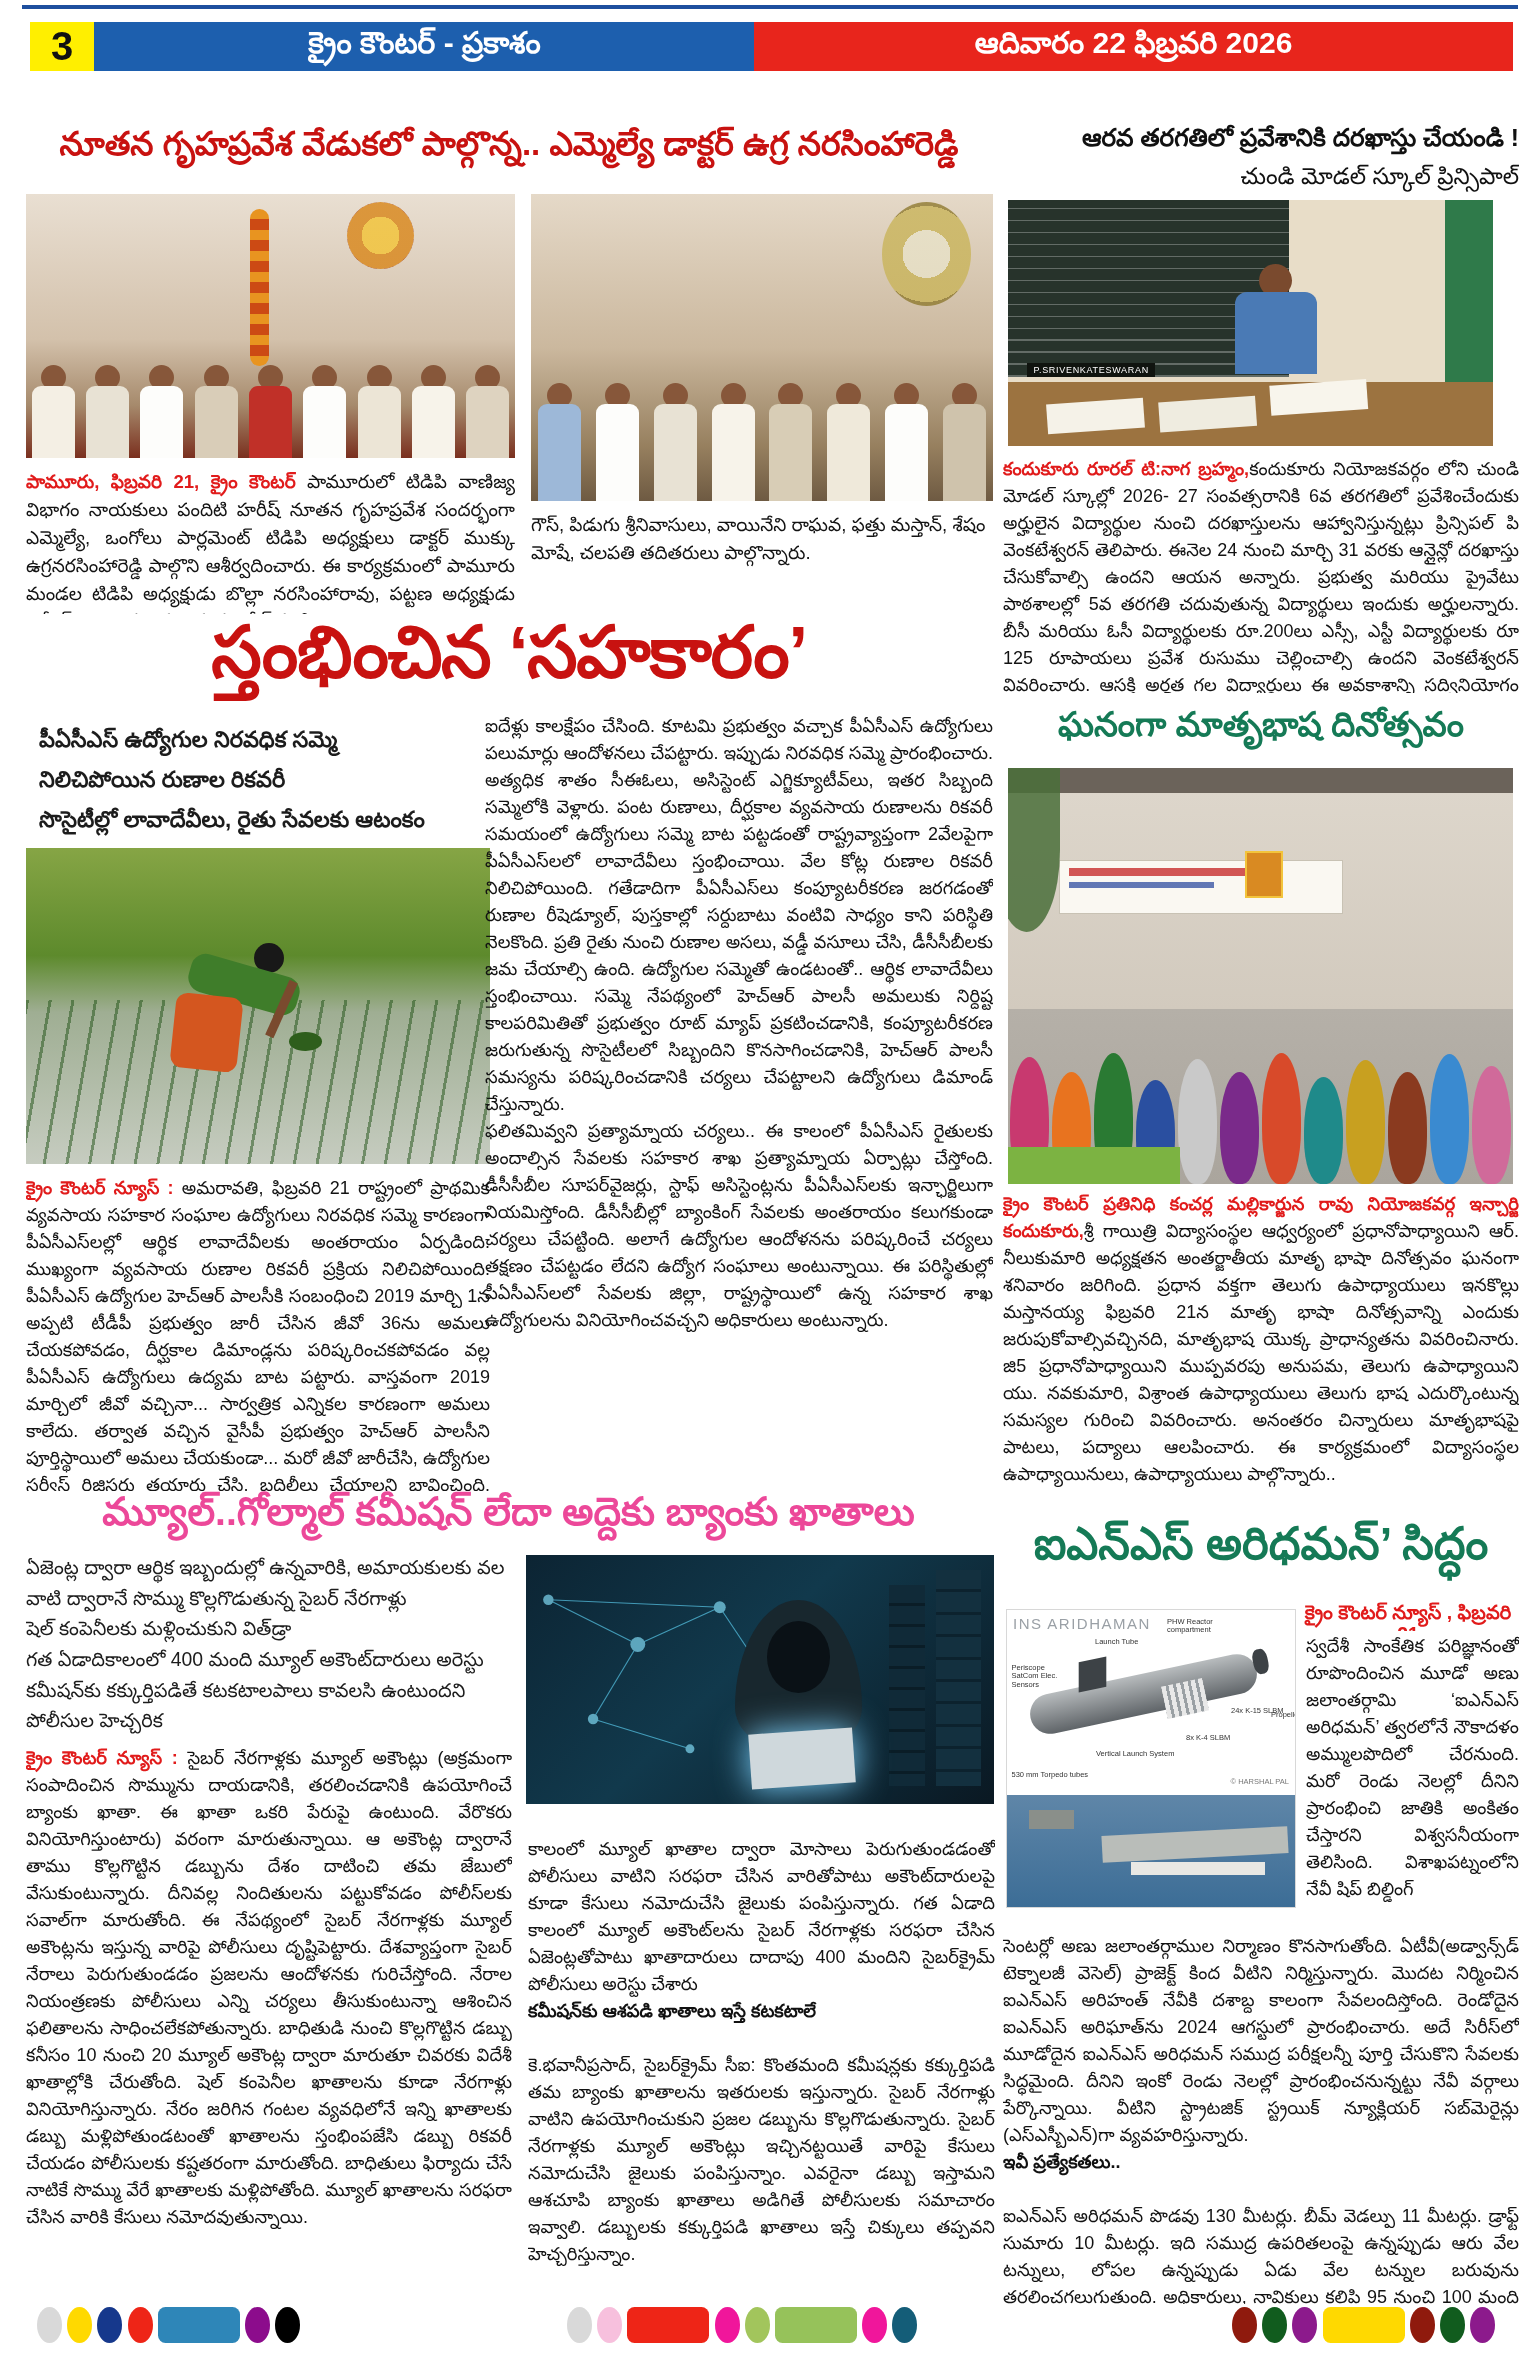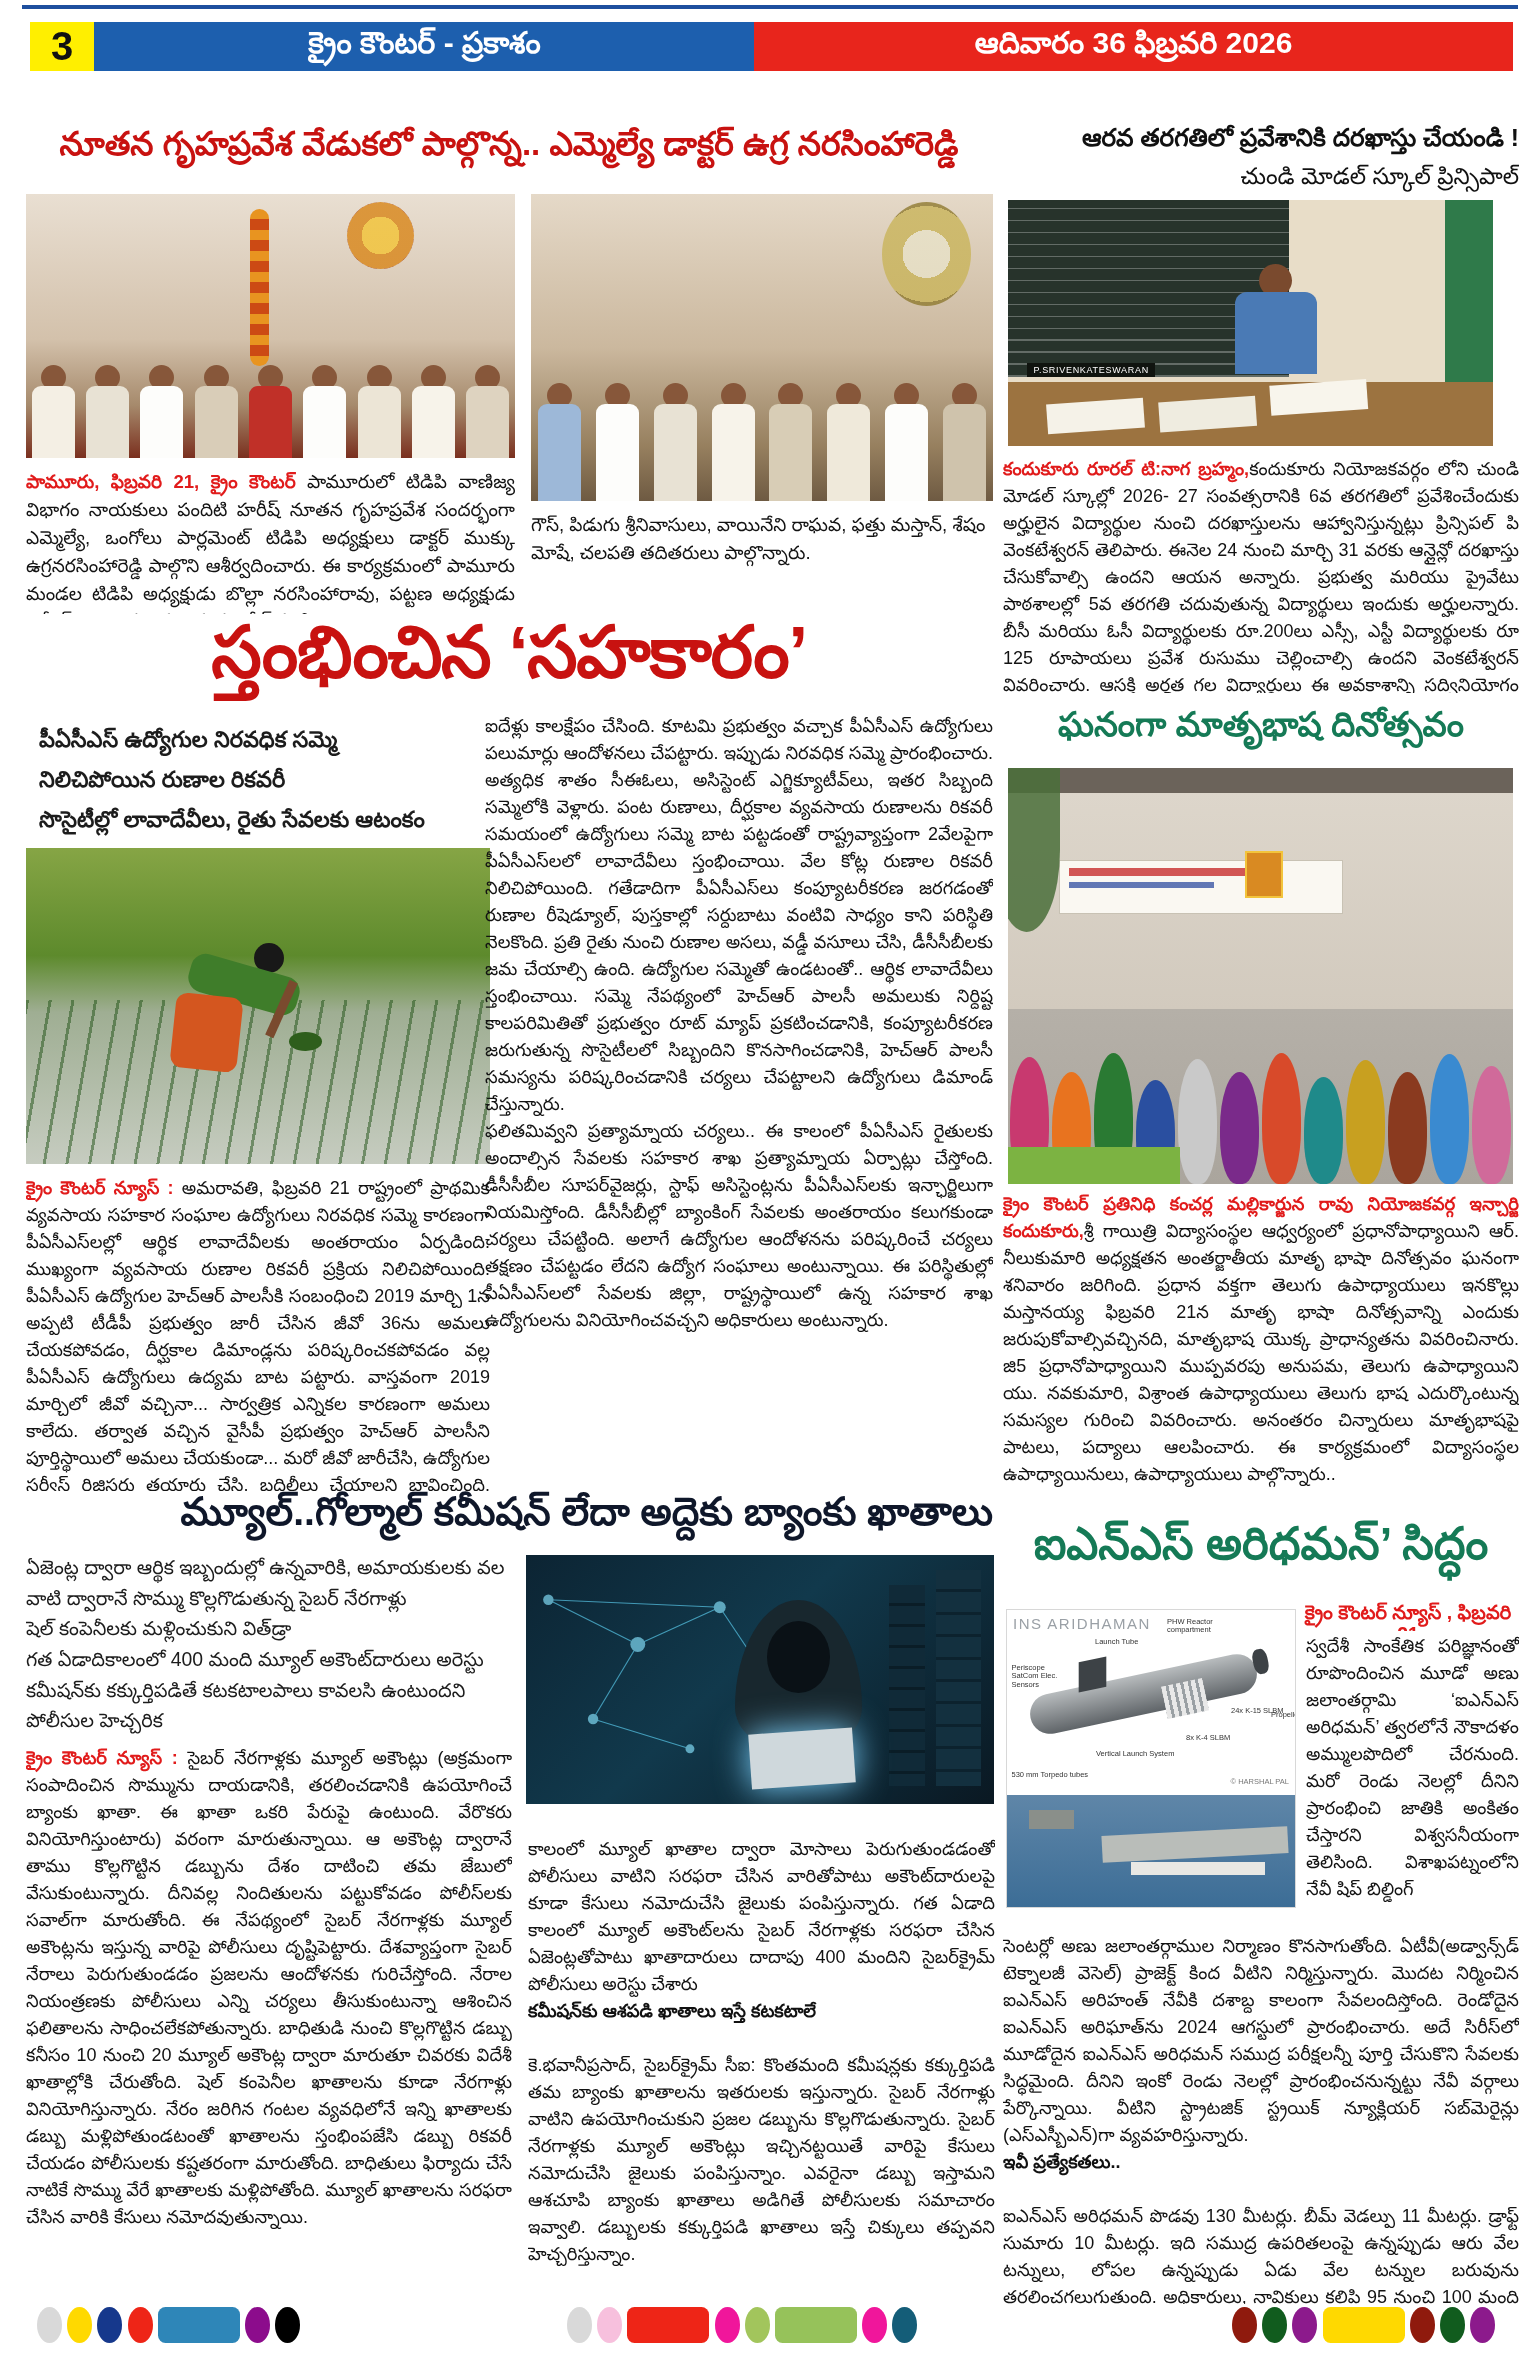--- a/index.html
+++ b/index.html
@@ -2,21 +2,21 @@
 <html style="font-size:12px"><head>
 <meta charset="utf-8">
 <style>
   html,body{margin:0;padding:0;background:#e9e9e9;font-family:"Liberation Sans",sans-serif;}
   .page{position:relative;width:1541px;height:2377px;background:#ffffff;margin:0 auto;overflow:hidden;}
   .rule{position:absolute;background:#1d4f9e;}
   .band{position:absolute;display:flex;align-items:center;justify-content:center;color:#fff;font-weight:bold;font-size:30px;}
   .pagenum{position:absolute;display:flex;align-items:center;justify-content:center;color:#111;font-weight:bold;font-size:40px;}
   .headline{position:absolute;font-weight:bold;text-align:center;line-height:1.15;overflow:hidden;}
   .red-h{color:#c81210;}
-  .orange-h{color:#0f172a;text-align:right;}
+  .orange-h{color:#ec4899;}
   .green-h{color:#157a56;}
   .black-h{color:#111;text-align:right;}
   .subhead-list{position:absolute;color:#1c1c1c;overflow:hidden;}
   .body-text{position:absolute;font-size:18.6px;line-height:1.5;text-align:justify;color:#121212;overflow:hidden;white-space:pre-line;}
   .dateline{color:#e11b1b;font-weight:bold;}
   .crosshead{font-weight:bold;color:#111;}
   .photo{position:absolute;overflow:hidden;background:#cbb79d;}
   .crowd{position:absolute;left:0;right:0;bottom:0;display:flex;justify-content:space-around;align-items:flex-end;}
   .person{width:43px;}
   .person .head{width:25px;height:25px;border-radius:50%;background:#87573a;margin:0 auto;}
@@ -34,21 +34,21 @@
 
   <div class="rule" style="left:22.4px;top:4.5px;width:1496px;height:4.5px;"></div>
 
   <div class="pagenum" style="left: 30px; top: 22.4px; width: 64px; height: 49px; background: rgb(255, 239, 0);">
     <span>3</span>
   </div>
   <div class="band" style="left: 94px; top: 22.4px; width: 661px; height: 49px; background: rgb(29, 95, 174);">
     <span>క్రైం కౌంటర్ - ప్రకాశం</span>
   </div>
   <div class="band" style="left: 754px; top: 22.4px; width: 759px; height: 49px; background: rgb(232, 37, 28);">
-    <span>ఆదివారం 36 ఫిబ్రవరి 2026</span>
+    <span>ఆదివారం 22 ఫిబ్రవరి 2026</span>
   </div>
 
   <div class="headline red-h" style="left:26px;top:125px;width:966px;height:64px;font-size:33px;">నూతన గృహప్రవేశ వేడుకలో పాల్గొన్న.. ఎమ్మెల్యే డాక్టర్ ఉగ్ర నరసింహారెడ్డి</div>
 
   <div class="photo" style="left:26px;top:194px;width:489px;height:264px;background:linear-gradient(180deg,#e9dfd2 0%,#d3c1ab 55%,#a68a6c 80%,#7a2f1e 100%);">
     <div style="position:absolute;left:224px;top:15px;width:19.4px;height:157px;border-radius:9.7px;background:repeating-linear-gradient(#e89420 0 10.4px,#cc4a14 10.4px 21px);"></div>
     <div style="position:absolute;left:321px;top:7.5px;width:67px;height:67px;border-radius:50%;background:radial-gradient(circle,#f2c43c 0 40%,#d98a22 40% 70%,#b85a18 70% 100%);opacity:.85;"></div>
     <div class="crowd" style="height:112px;">
       <div class="person">
           <div class="head"></div>

